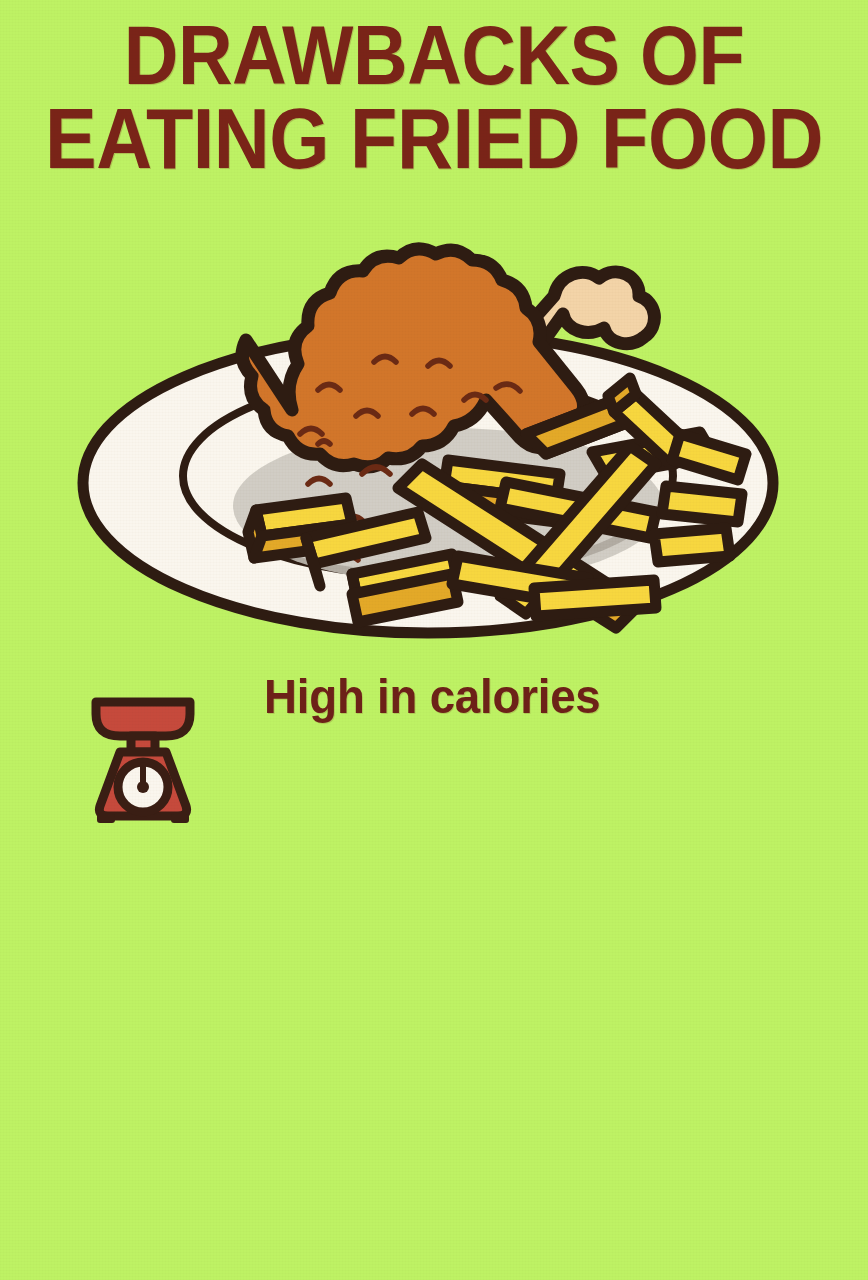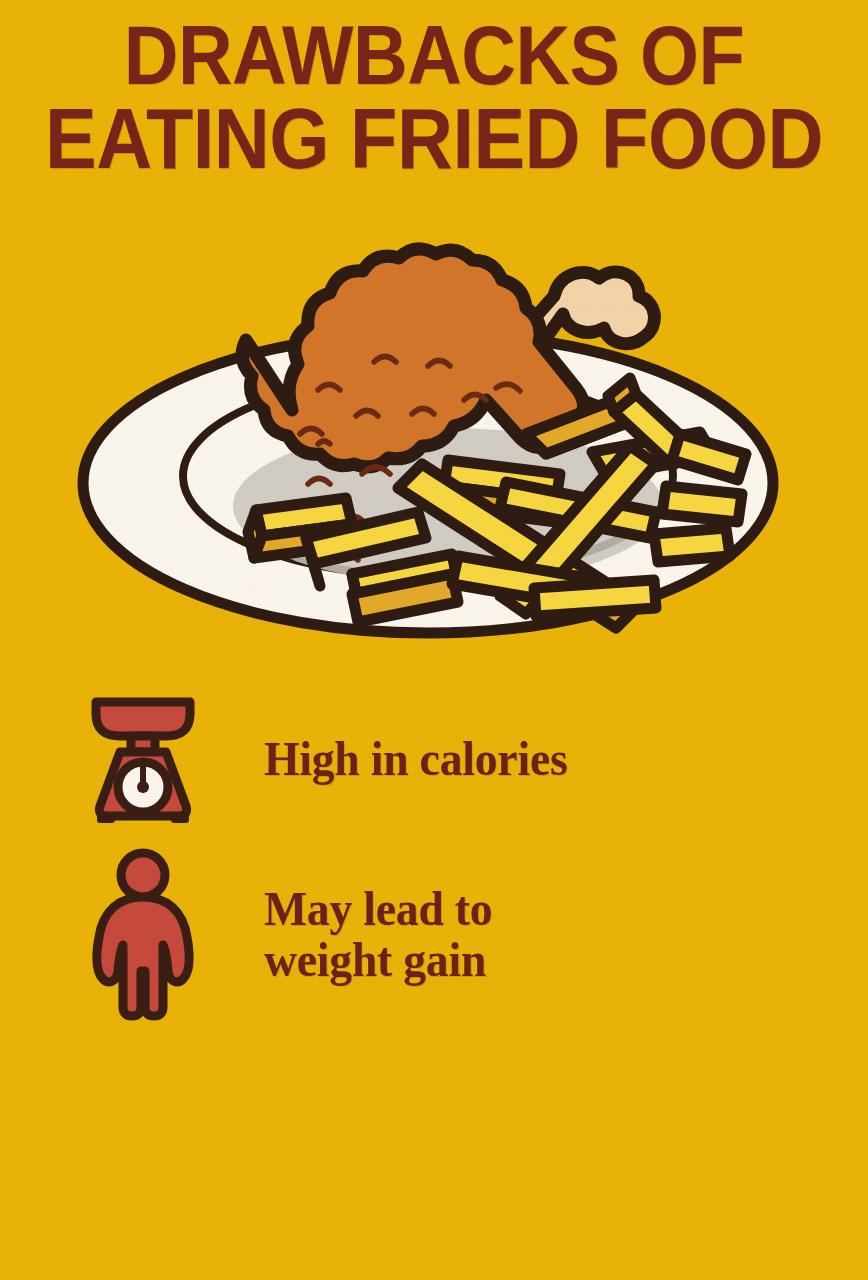--- a/index.html
+++ b/index.html
@@ -4,21 +4,21 @@
 <style>
   html, body {
     margin: 0;
     padding: 0;
     background: #ffffff;
   }
   .poster {
     position: relative;
     width: 868px;
     height: 1280px;
-    background: #eab308;
+    background: #bef264;
     overflow: hidden;
     font-family: "Liberation Sans", sans-serif;
     -webkit-font-smoothing: antialiased;
   }
   
   .grain {
     position: absolute;
     inset: 0;
     pointer-events: none;
     opacity: .5;
@@ -63,23 +63,21 @@
   
   .rows {
     position: absolute;
     top: 672px;
     left: 0;
     width: 868px;
   }
   .row {
     position: relative;
     display: flex;
-    align-items: center;
     height: 175px;
-    font-family: Liberation Serif, serif;
   }
   .row-icon {
     width: 150px;
     margin-left: 68px;
     display: flex;
     align-items: center;
     justify-content: center;
     flex: 0 0 auto;
   }
   .row-icon svg { display: block; }
@@ -243,42 +241,17 @@
           <g fill="#3a1e14">
             <rect x="7" y="120" width="18" height="9" rx="3"></rect>
             <rect x="81" y="120" width="18" height="9" rx="3"></rect>
           </g>
         </svg>
       </div>
       <div class="row-text">High in calories</div>
     </div>
 
 
-    <div class="row row-3">
-      <div class="row-icon">
-        <svg viewBox="0 0 108 175" xmlns="http://www.w3.org/2000/svg">
-
-          <circle cx="54" cy="28" r="22" fill="#c64a3c" stroke="#3a1e14" stroke-width="9"></circle>
-
-          <path d="M54 50
-                   C30 50 14 64 10 90
-                   C6 112 8 126 14 132
-                   C20 138 28 134 29 124
-                   C30 112 31 104 34 98
-                   L34 160
-                   q0 9 9 9 q9 0 9 -9
-                   L52 124 L56 124 L56 160
-                   q0 9 9 9 q9 0 9 -9
-                   L74 98
-                   c3 6 4 14 5 26
-                   c1 10 9 14 15 8
-                   c6 -6 8 -20 4 -42
-                   C94 64 78 50 54 50 Z" fill="#c64a3c" stroke="#3a1e14" stroke-width="9" stroke-linejoin="round"></path>
-        </svg>
-      </div>
-      <div class="row-text">May lead to
-weight gain</div>
-    </div>
 
   </div>
 
   <div class="grain"></div>
 </div>
 
 </body></html>

